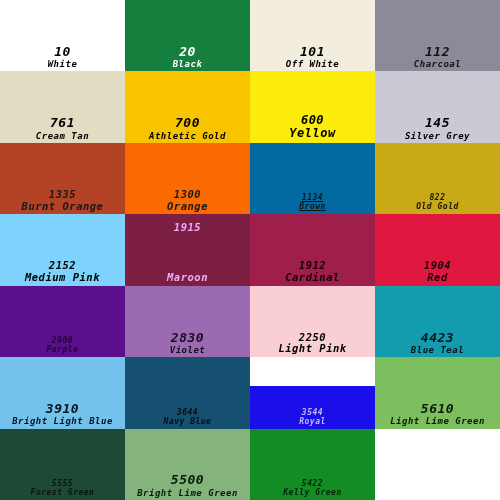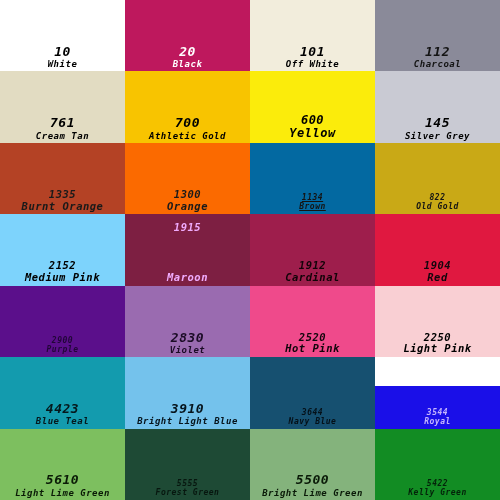--- a/index.html
+++ b/index.html
@@ -55,21 +55,21 @@
 </style>
 </head>
 <body>
 
 <div id="swatch-chart">
   <div class="grid">
       <div class="swatch sz-m" style="background: rgb(255, 255, 255); color: rgb(0, 0, 0);">
         <div class="swatch-code">10</div>
         <div class="swatch-label">White</div>
       </div>
-      <div class="swatch sz-m" style="background: #be185d; color: rgb(255, 255, 255);">
+      <div class="swatch sz-m" style="background: #15803d; color: rgb(255, 255, 255);">
         <div class="swatch-code">20</div>
         <div class="swatch-label">Black</div>
       </div>
       <div class="swatch sz-m" style="background: rgb(242, 237, 220); color: rgb(0, 0, 0);">
         <div class="swatch-code">101</div>
         <div class="swatch-label">Off White</div>
       </div>
       <div class="swatch sz-m" style="background: rgb(138, 138, 153); color: rgb(20, 20, 20);">
         <div class="swatch-code">112</div>
         <div class="swatch-label">Charcoal</div>
@@ -123,24 +123,20 @@
         <div class="swatch-label">Red</div>
       </div>
       <div class="swatch sz-s" style="background: rgb(91, 15, 139); color: rgb(33, 6, 56);">
         <div class="swatch-code">2900</div>
         <div class="swatch-label">Purple</div>
       </div>
       <div class="swatch sz-m" style="background: rgb(154, 107, 176); color: rgb(27, 12, 38);">
         <div class="swatch-code">2830</div>
         <div class="swatch-label">Violet</div>
       </div>
-      <div class="swatch sz-l" style="background: rgb(239, 74, 139); color: rgb(18, 6, 12);">
-        <div class="swatch-code">2520</div>
-        <div class="swatch-label">Hot Pink</div>
-      </div>
       <div class="swatch sz-l" style="background: rgb(249, 207, 211); color: rgb(0, 0, 0);">
         <div class="swatch-code">2250</div>
         <div class="swatch-label">Light Pink</div>
       </div>
       <div class="swatch sz-m" style="background: rgb(19, 155, 174); color: rgb(5, 24, 28);">
         <div class="swatch-code">4423</div>
         <div class="swatch-label">Blue Teal</div>
       </div>
       <div class="swatch sz-m" style="background: rgb(116, 194, 236); color: rgb(6, 20, 28);">
         <div class="swatch-code">3910</div>

